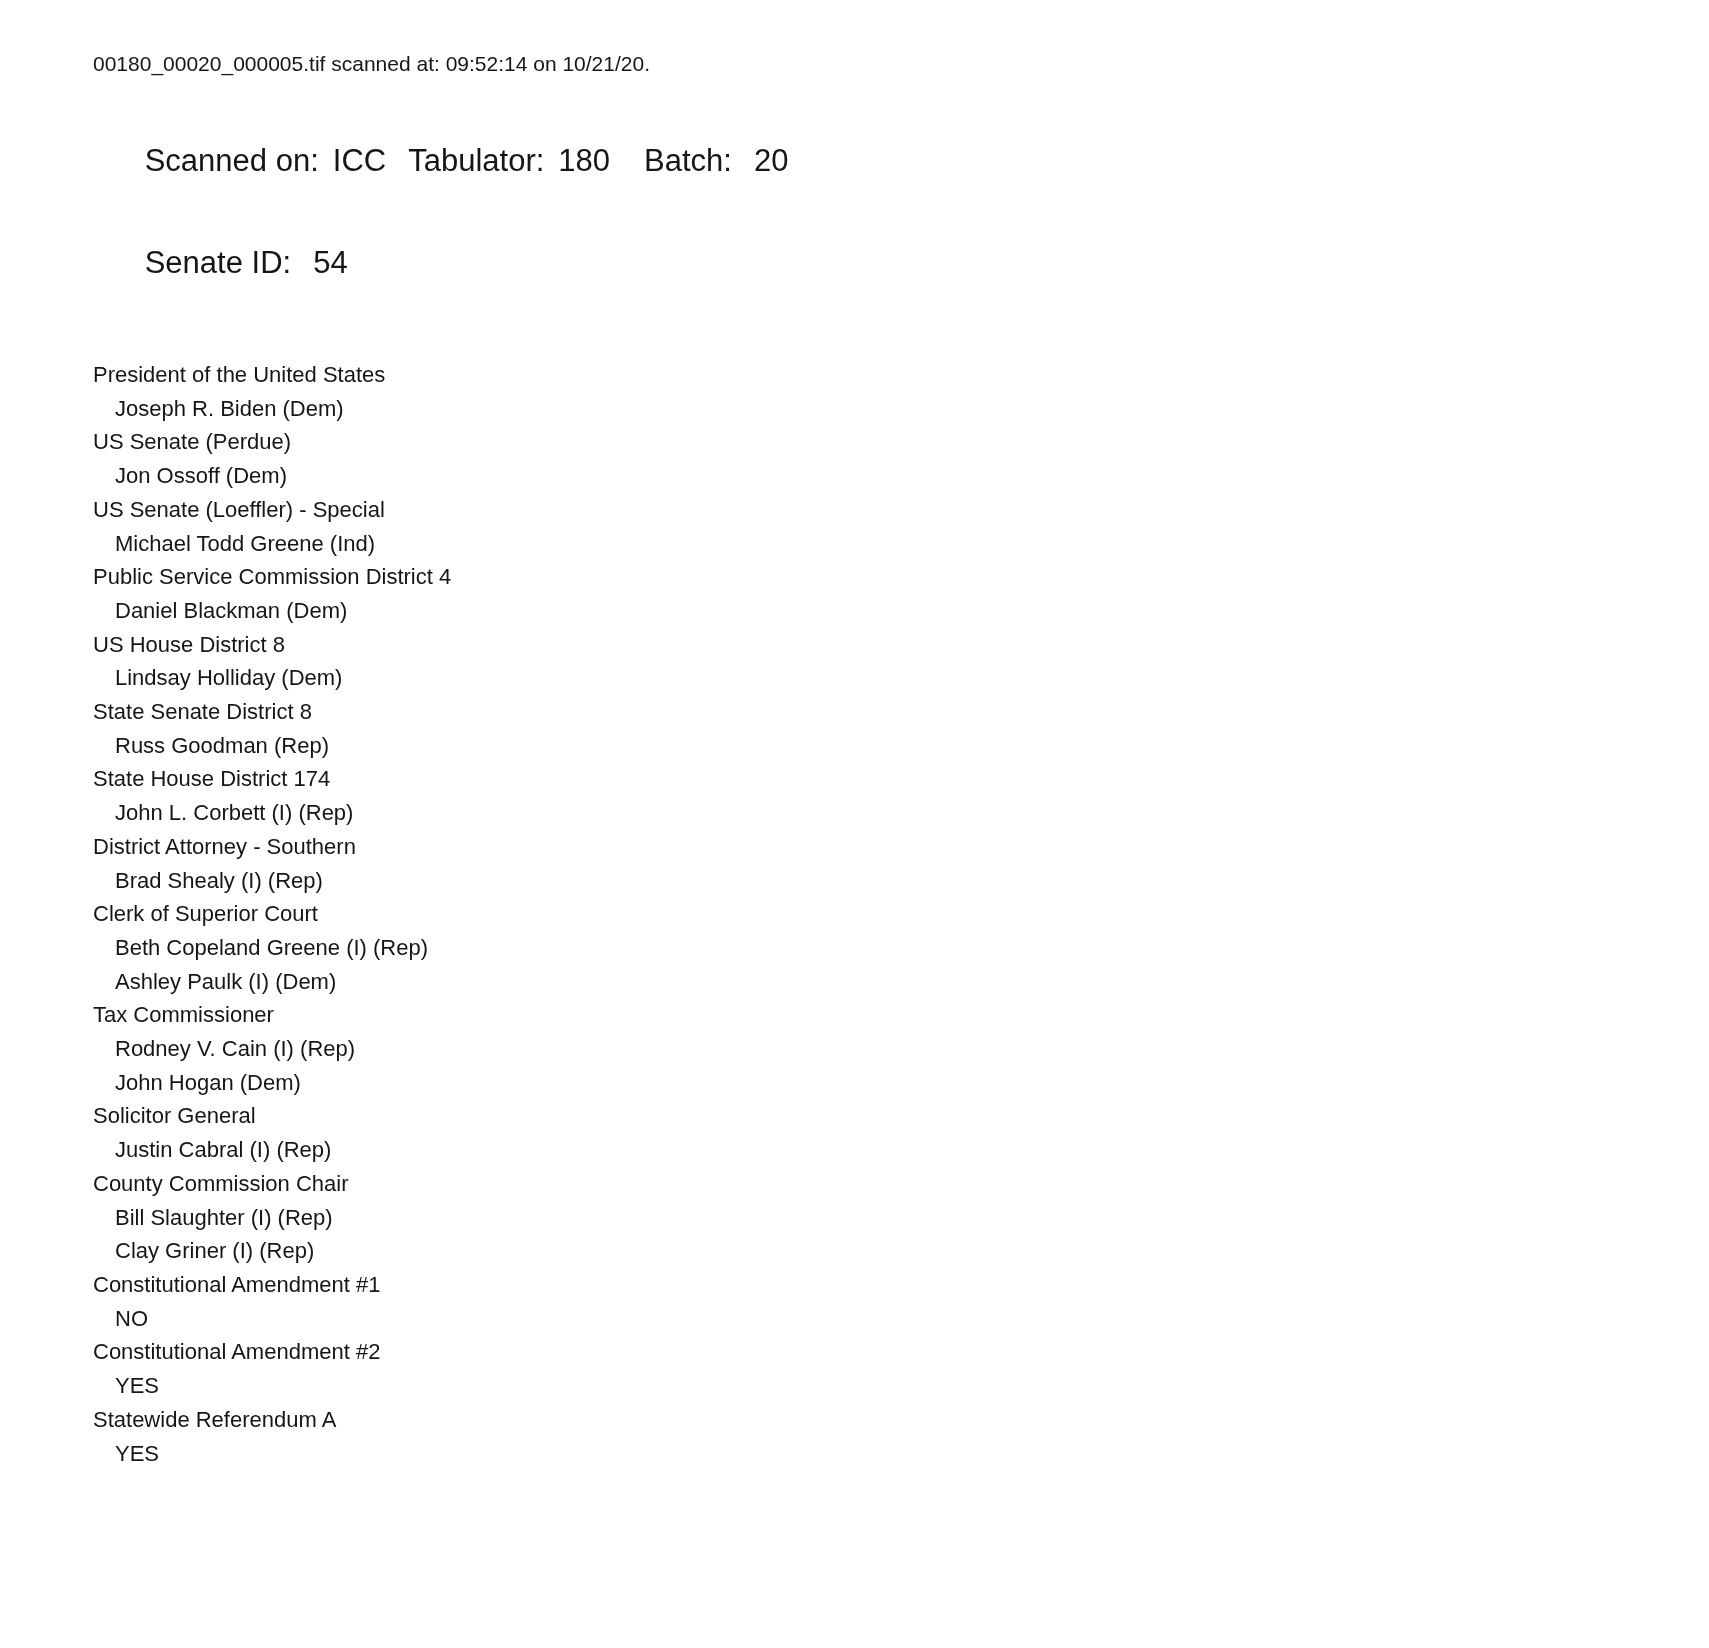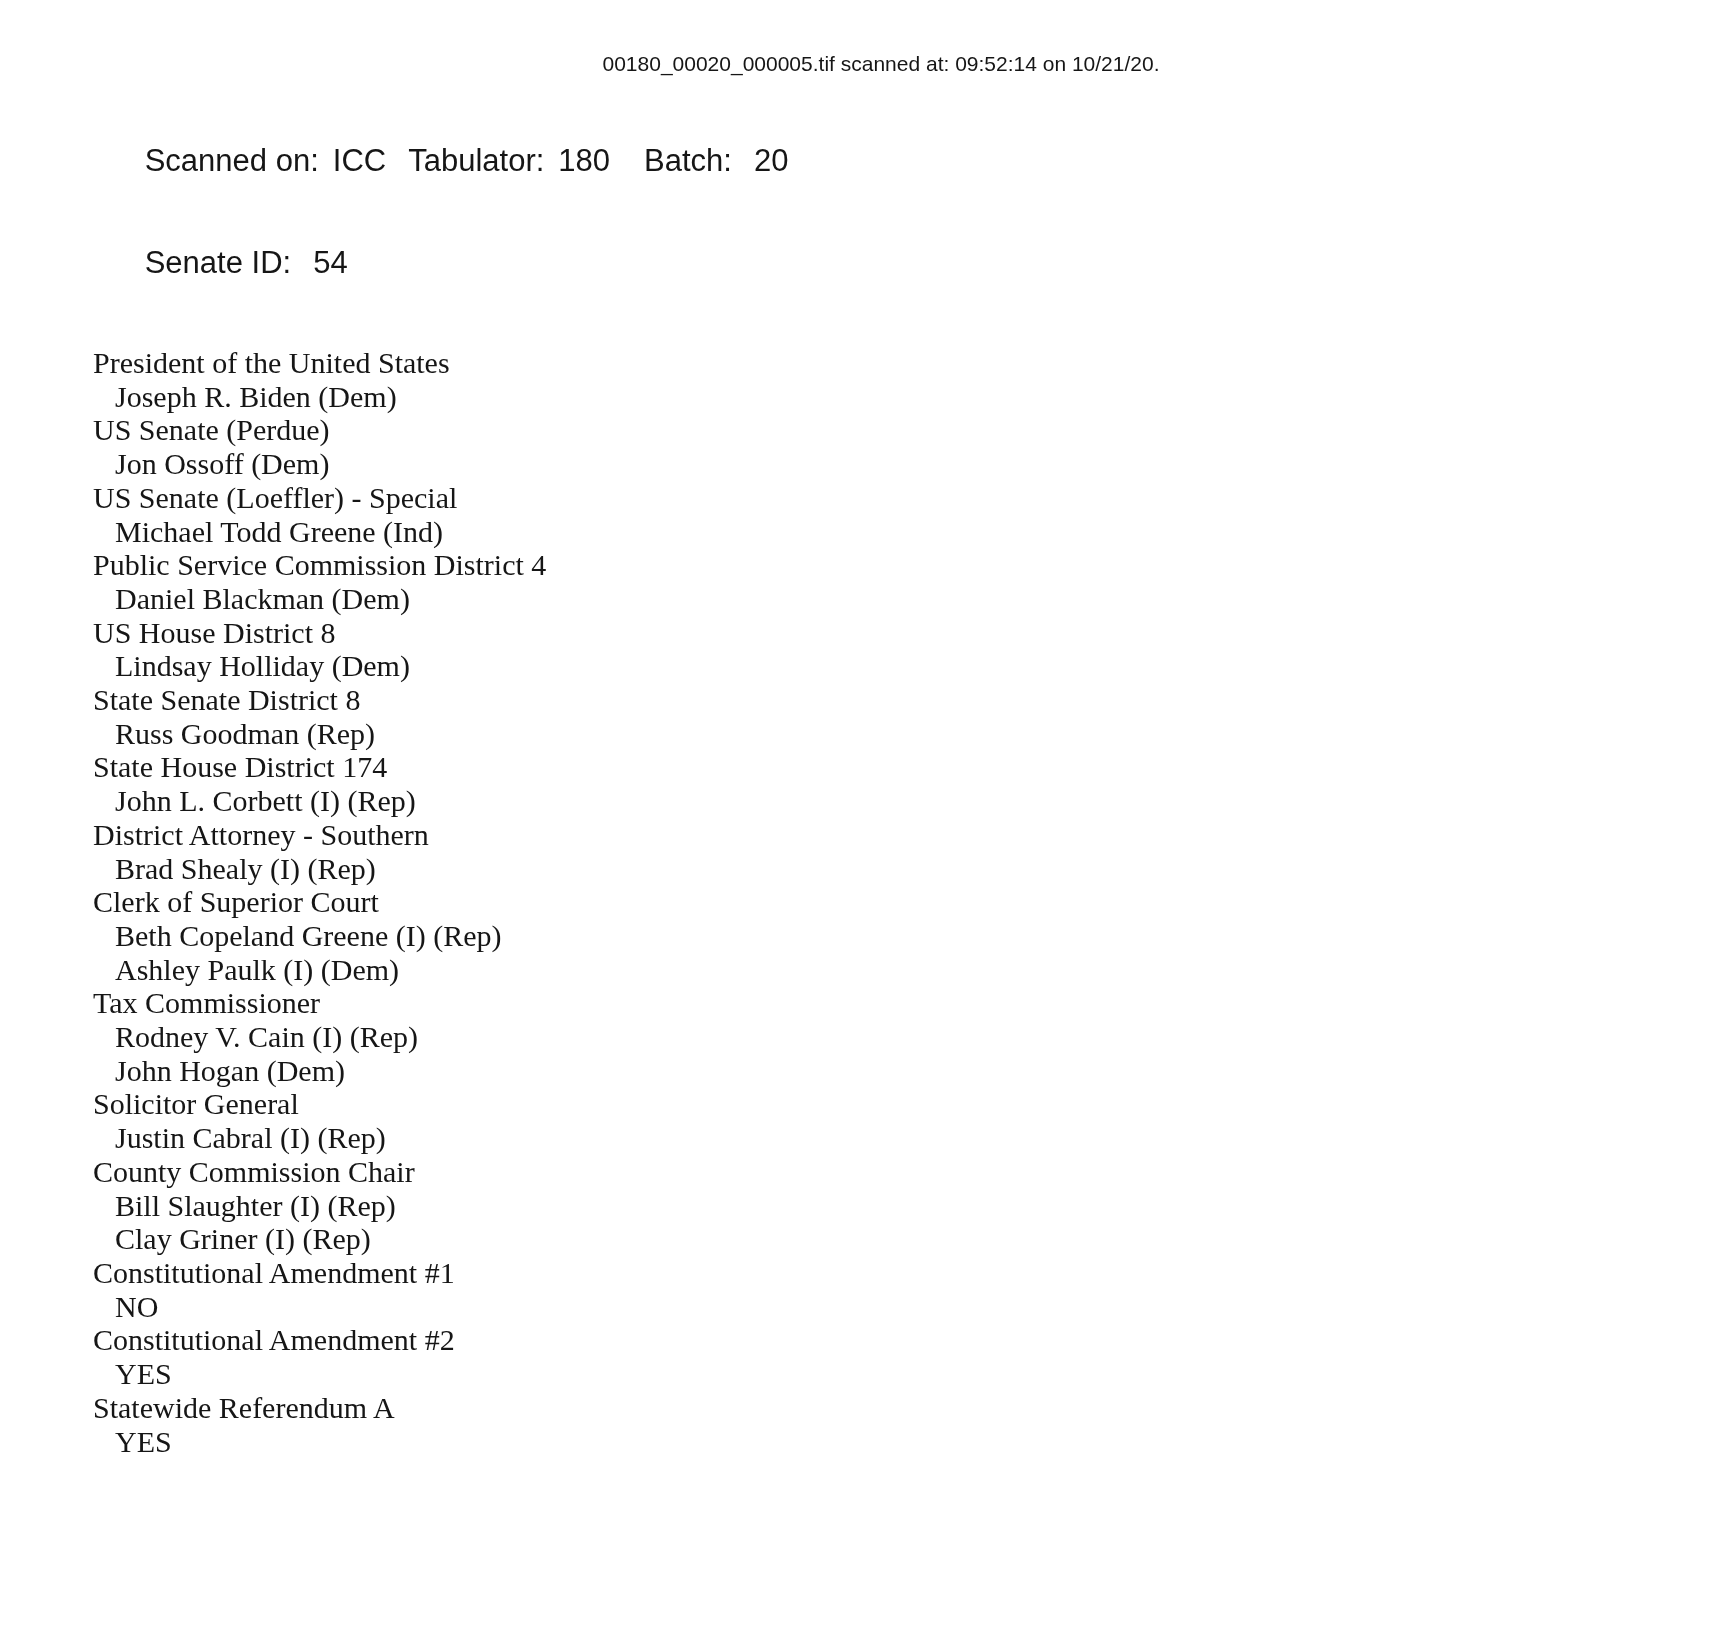--- a/index.html
+++ b/index.html
@@ -15,38 +15,36 @@
     color: #161616;
     -webkit-font-smoothing: antialiased;
   }
   .page {
     padding: 50px 40px 0 93px;
   }
   .scan-line {
     font-size: 21px;
     line-height: 28px;
     white-space: pre;
-    text-align: center;
   }
   .meta-block {
     margin-top: 32px;
     font-size: 31px;
     line-height: 34px;
   }
   .meta-line {
     white-space: pre;
   }
   .meta-line .gap-sm { display: inline-block; width: 14px; }
   .meta-line .gap-md { display: inline-block; width: 22px; }
   .meta-line .gap-lg { display: inline-block; width: 34px; }
   .contest-list {
-    margin-top: 32px;
-    font-size: 30px;
+    margin-top: 44px;
+    font-size: 22px;
     line-height: 33.7px;
-    font-family: Liberation Serif, serif;
   }
   .contest-name {
     white-space: pre;
   }
   .contest-choice {
     padding-left: 22px;
     white-space: pre;
   }
 </style>
 </head>

